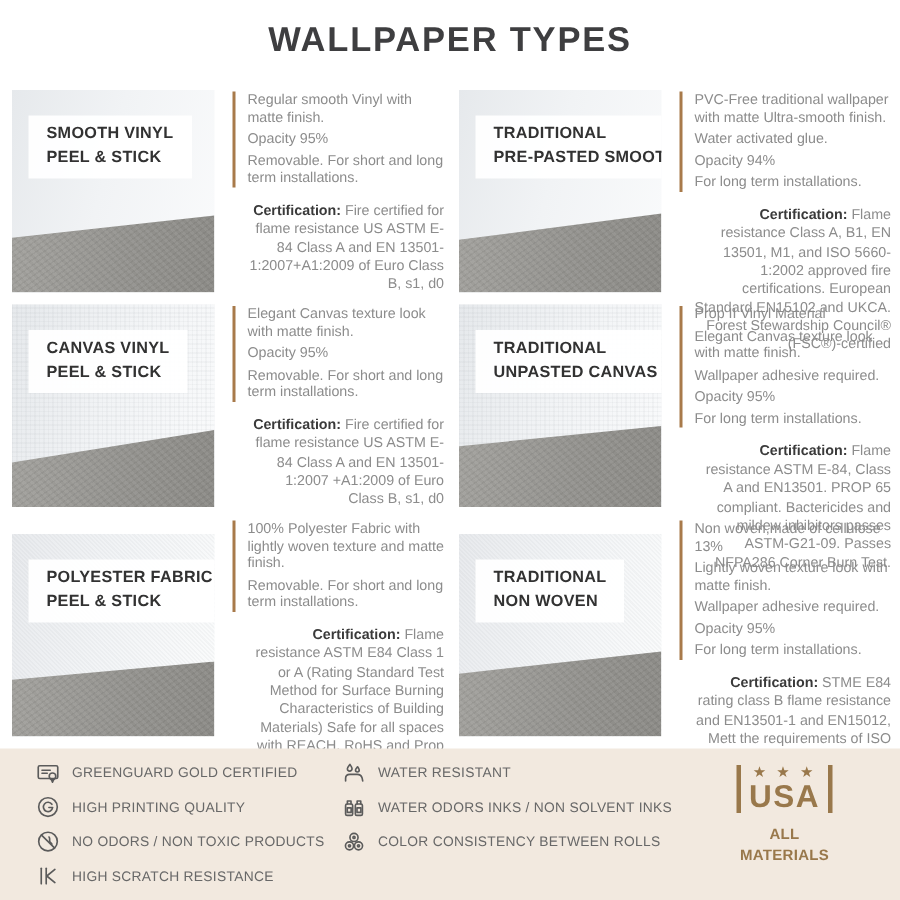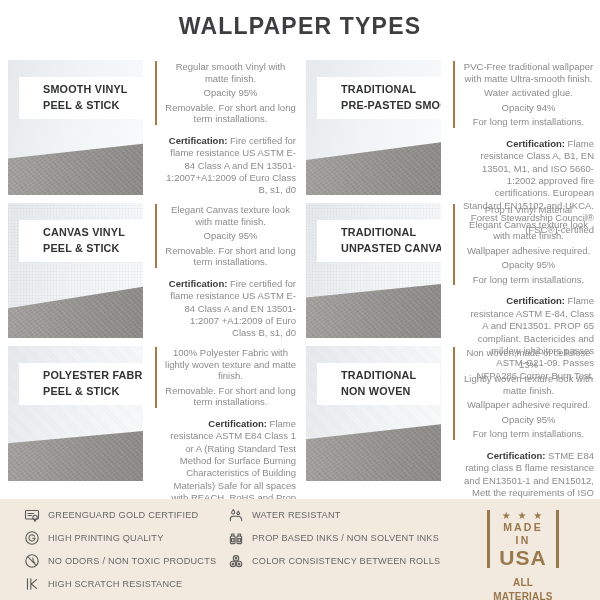--- a/index.html
+++ b/index.html
@@ -16,39 +16,39 @@
         grid-template-rows:repeat(3,143px);column-gap:10px;row-gap:0;}
   .panel{display:flex;align-items:flex-start;}
   .photo{position:relative;flex:none;width:135px;height:135px;overflow:hidden;
          background:linear-gradient(105deg,#e6e9ec 0%,#f1f3f5 45%,#fafbfc 100%);}
   .tex-canvas{background:
       repeating-linear-gradient(0deg,rgba(160,165,170,.08) 0 1px,transparent 1px 3px),
       repeating-linear-gradient(90deg,rgba(160,165,170,.08) 0 1px,transparent 1px 3px),
       linear-gradient(105deg,#e6e9ec 0%,#f1f3f5 45%,#fafbfc 100%);}
   .tex-fabric{background:
       repeating-linear-gradient(45deg,rgba(150,155,160,.07) 0 1px,transparent 1px 2px),
-      linear-gradient(105deg,#e8eaed 0%,#f2f4f6 45%,#fbfcfc 100%);}
+      linear-gradient(105deg,#e8eaed 0%,#f2f4f6 45%,#fbfcfc 100%); margin-top: 10px;}
   .floor{position:absolute;inset:0;
          background:
            repeating-linear-gradient(45deg,rgba(255,255,255,.06) 0 2px,transparent 2px 4px),
            repeating-linear-gradient(-35deg,rgba(0,0,0,.05) 0 1px,transparent 1px 3px),
            linear-gradient(100deg,#a4a39f 0%,#93928e 60%,#8b8a86 100%);}
   .f1{clip-path:polygon(0 73%,100% 62%,100% 100%,0 100%);}
   .f2{clip-path:polygon(0 78%,100% 62%,100% 100%,0 100%);}
   .f3{clip-path:polygon(0 74%,100% 61%,100% 100%,0 100%);}
   .f4{clip-path:polygon(0 70%,100% 60%,100% 100%,0 100%);}
   .f5{clip-path:polygon(0 72%,100% 63%,100% 100%,0 100%);}
   .f6{clip-path:polygon(0 69%,100% 58%,100% 100%,0 100%);}
   .label-box{position:absolute;left:11px;top:17px;background:rgba(255,255,255,.94);
-             padding:5px 24px 6px;color:#323232;font-size:10.8px;font-weight:700;
+             padding:5px 12px 6px;color:#323232;font-size:10.8px;font-weight:700;
              letter-spacing:.2px;line-height:1.45;white-space:nowrap;}
   .txt{flex:1;margin-left:12px;padding-top:1px;}
   .desc{border-left:2px solid #a87a4a;padding-left:8px;
         font-size:9.5px;line-height:1.22;color:#8c8c8c;}
-  .dl{margin-bottom:3px;text-align:center;}
+  .dl{margin-bottom:3px;}
   .dl:last-child{margin-bottom:0;}
   .cert{margin:10px 0 0 0;padding-left:10px;font-size:9.5px;line-height:1.3;color:#8c8c8c;text-align:right;}
   .cl{font-weight:700;color:#3a3a3a;}
 
   
   .footer{position:absolute;left:0;right:0;bottom:0;height:101px;background:#f2e9df;}
   .fcol{position:absolute;display:flex;flex-direction:column;gap:7px;}
   .fcol1{left:24px;top:8px;}
   .fcol2{left:228px;top:8px;}
   .fitem{display:flex;align-items:center;gap:8px;height:16px;}
@@ -254,41 +254,40 @@
       </div>
       <div class="fitem">
         <svg viewBox="0 0 16 16">
           <rect x="2.4" y="6" width="4.7" height="7.6" rx="1"></rect>
           <path d="M3.6 6V4h2.4v2"></path>
           <rect x="3.5" y="8.6" width="2.6" height="3"></rect>
           <rect x="8.9" y="6" width="4.7" height="7.6" rx="1"></rect>
           <path d="M10.1 6V4h2.4v2"></path>
           <rect x="10" y="8.6" width="2.6" height="3"></rect>
         </svg>
-        <span class="flabel">PROP BASED INKS / NON SOLVENT INKS</span>
+        <span class="flabel">WATER ODORS INKS / NON SOLVENT INKS</span>
       </div>
       <div class="fitem">
         <svg viewBox="0 0 16 16">
           <circle cx="8" cy="5.3" r="2.7"></circle>
           <circle cx="5" cy="10.9" r="2.7"></circle>
           <circle cx="11" cy="10.9" r="2.7"></circle>
           <circle cx="8" cy="5.3" r="0.7"></circle>
           <circle cx="5" cy="10.9" r="0.7"></circle>
           <circle cx="11" cy="10.9" r="0.7"></circle>
         </svg>
         <span class="flabel">COLOR CONSISTENCY BETWEEN ROLLS</span>
       </div>
     </div>
 
     <div class="badge">
       <div class="badge-top">
         <div class="badge-bar"></div>
         <div class="badge-mid">
           <div class="badge-stars">★ ★ ★</div>
-          <div class="badge-madein">MADE IN</div>
           <div class="badge-usa">USA</div>
         </div>
         <div class="badge-bar"></div>
       </div>
       <div class="badge-sub">
         <div>ALL MATERIALS</div>
 
       </div>
     </div>
 

